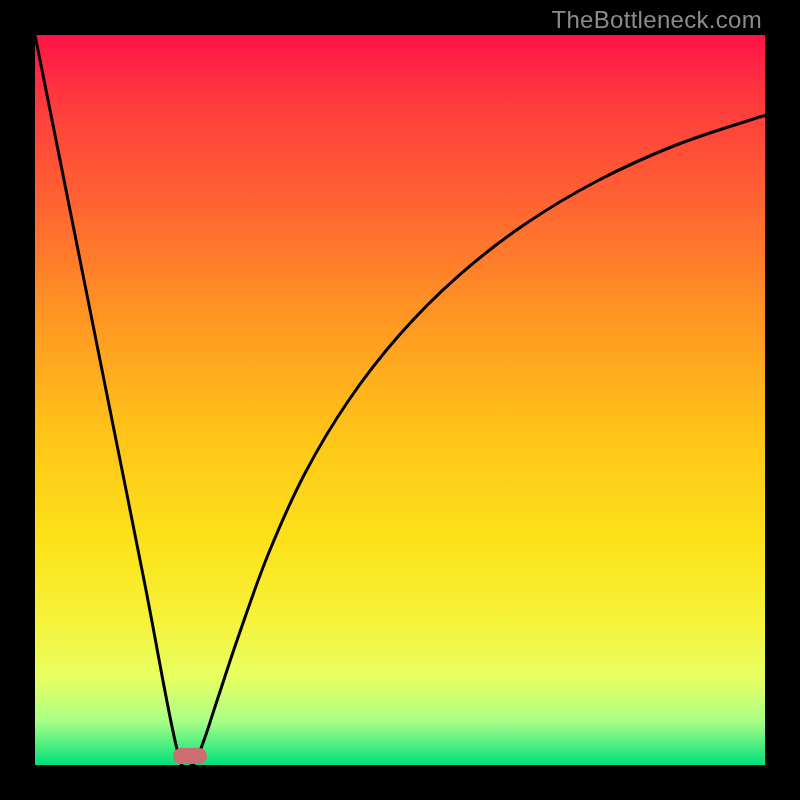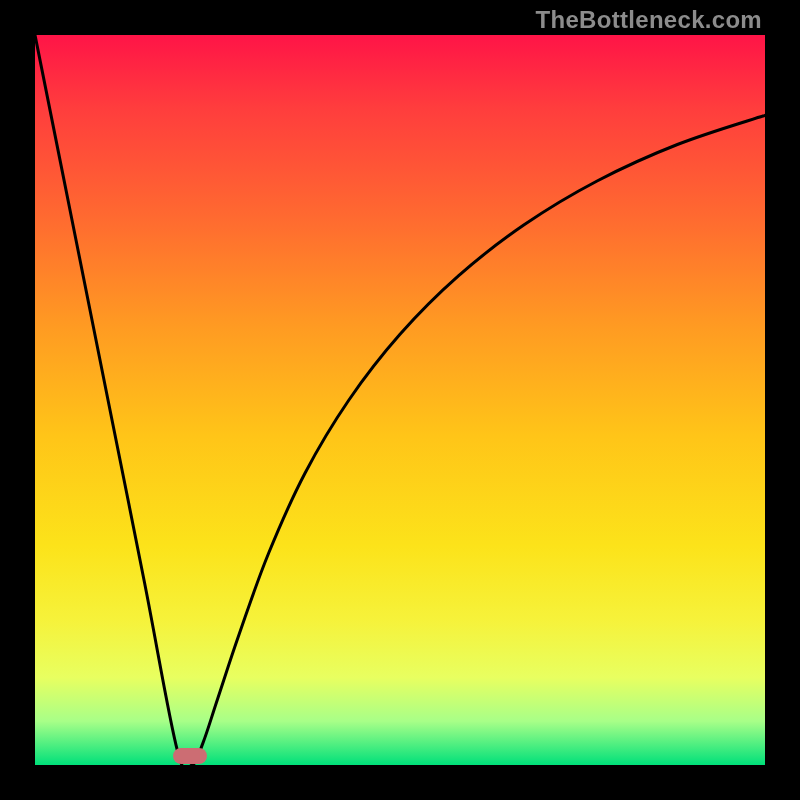--- a/index.html
+++ b/index.html
@@ -29,21 +29,21 @@
       #a8ff88 94%,
       #00e07a 100%
     );
   }
   .watermark {
     position: absolute;
     top: 6px;
     right: 38px;
     color: #8c8c8c;
     font-size: 24px;
-    font-weight: 700;
+    font-weight: 400;
     letter-spacing: 0.3px;
   }
   svg.curve {
     position: absolute;
     top: 0;
     left: 0;
     width: 730px;
     height: 730px;
   }
   .marker {

